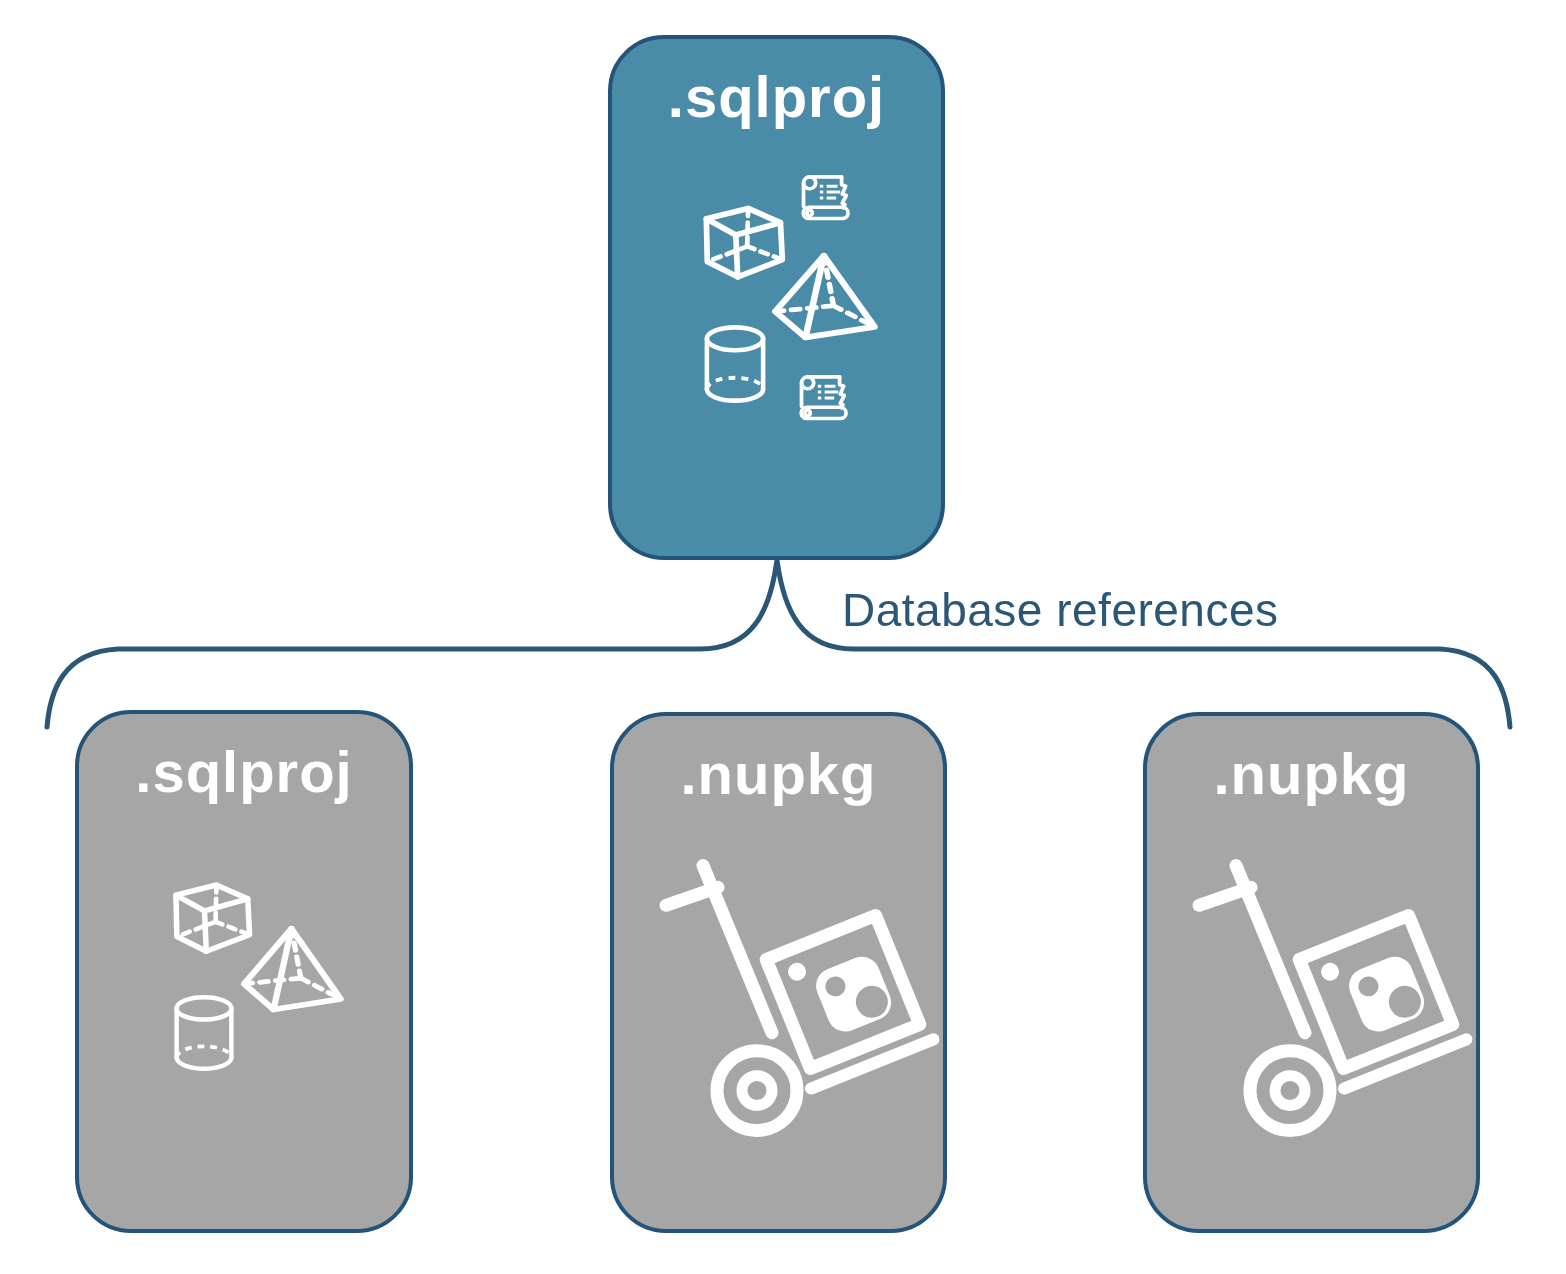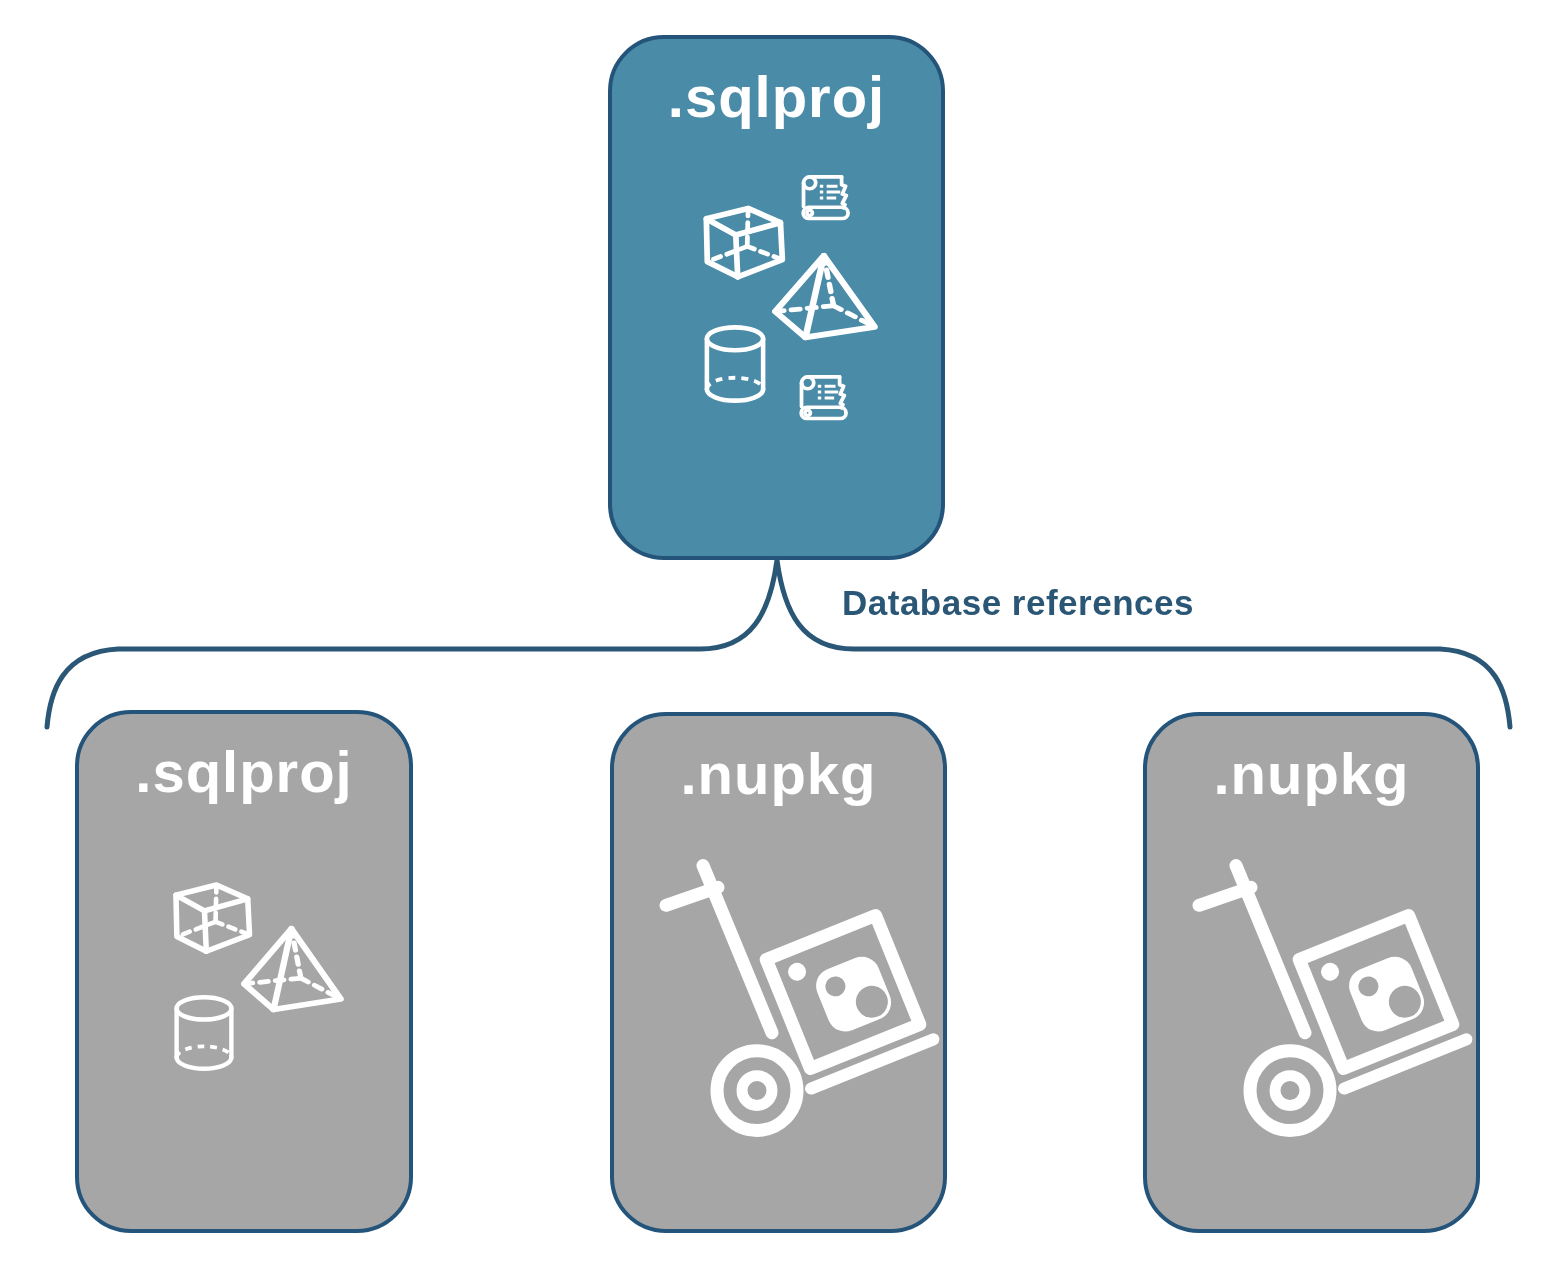--- a/index.html
+++ b/index.html
@@ -18,21 +18,21 @@
   .card--child2{left:610px;top:712px;width:337px;height:521px;}
   .card--child3{left:1143px;top:712px;width:337px;height:521px;}
   .card-title{
     position:absolute;left:0;right:0;top:26px;text-align:center;
     font-size:58px;font-weight:bold;color:#fff;letter-spacing:1px;line-height:1.1;
   }
   .icon{position:absolute;color:var(--icon-white);}
   .brace{position:absolute;left:0;top:0;width:1566px;height:1274px;color:var(--text-navy);pointer-events:none;}
   .connector-label{
     position:absolute;left:842px;top:583px;
-    font-size:35px;font-weight:bold;color:var(--text-navy);letter-spacing:0.5px;white-space:nowrap;
+    font-size:46px;font-weight:normal;color:var(--text-navy);letter-spacing:0.5px;white-space:nowrap;
   }
 </style>
 </head>
 <body>
 
 <svg width="0" height="0" style="position:absolute" aria-hidden="true">
   <defs>
 
     <symbol id="sym-cube" viewBox="0 0 100 100">
       <g fill="none" stroke="currentColor" stroke-width="6" stroke-linejoin="round" stroke-linecap="round">

